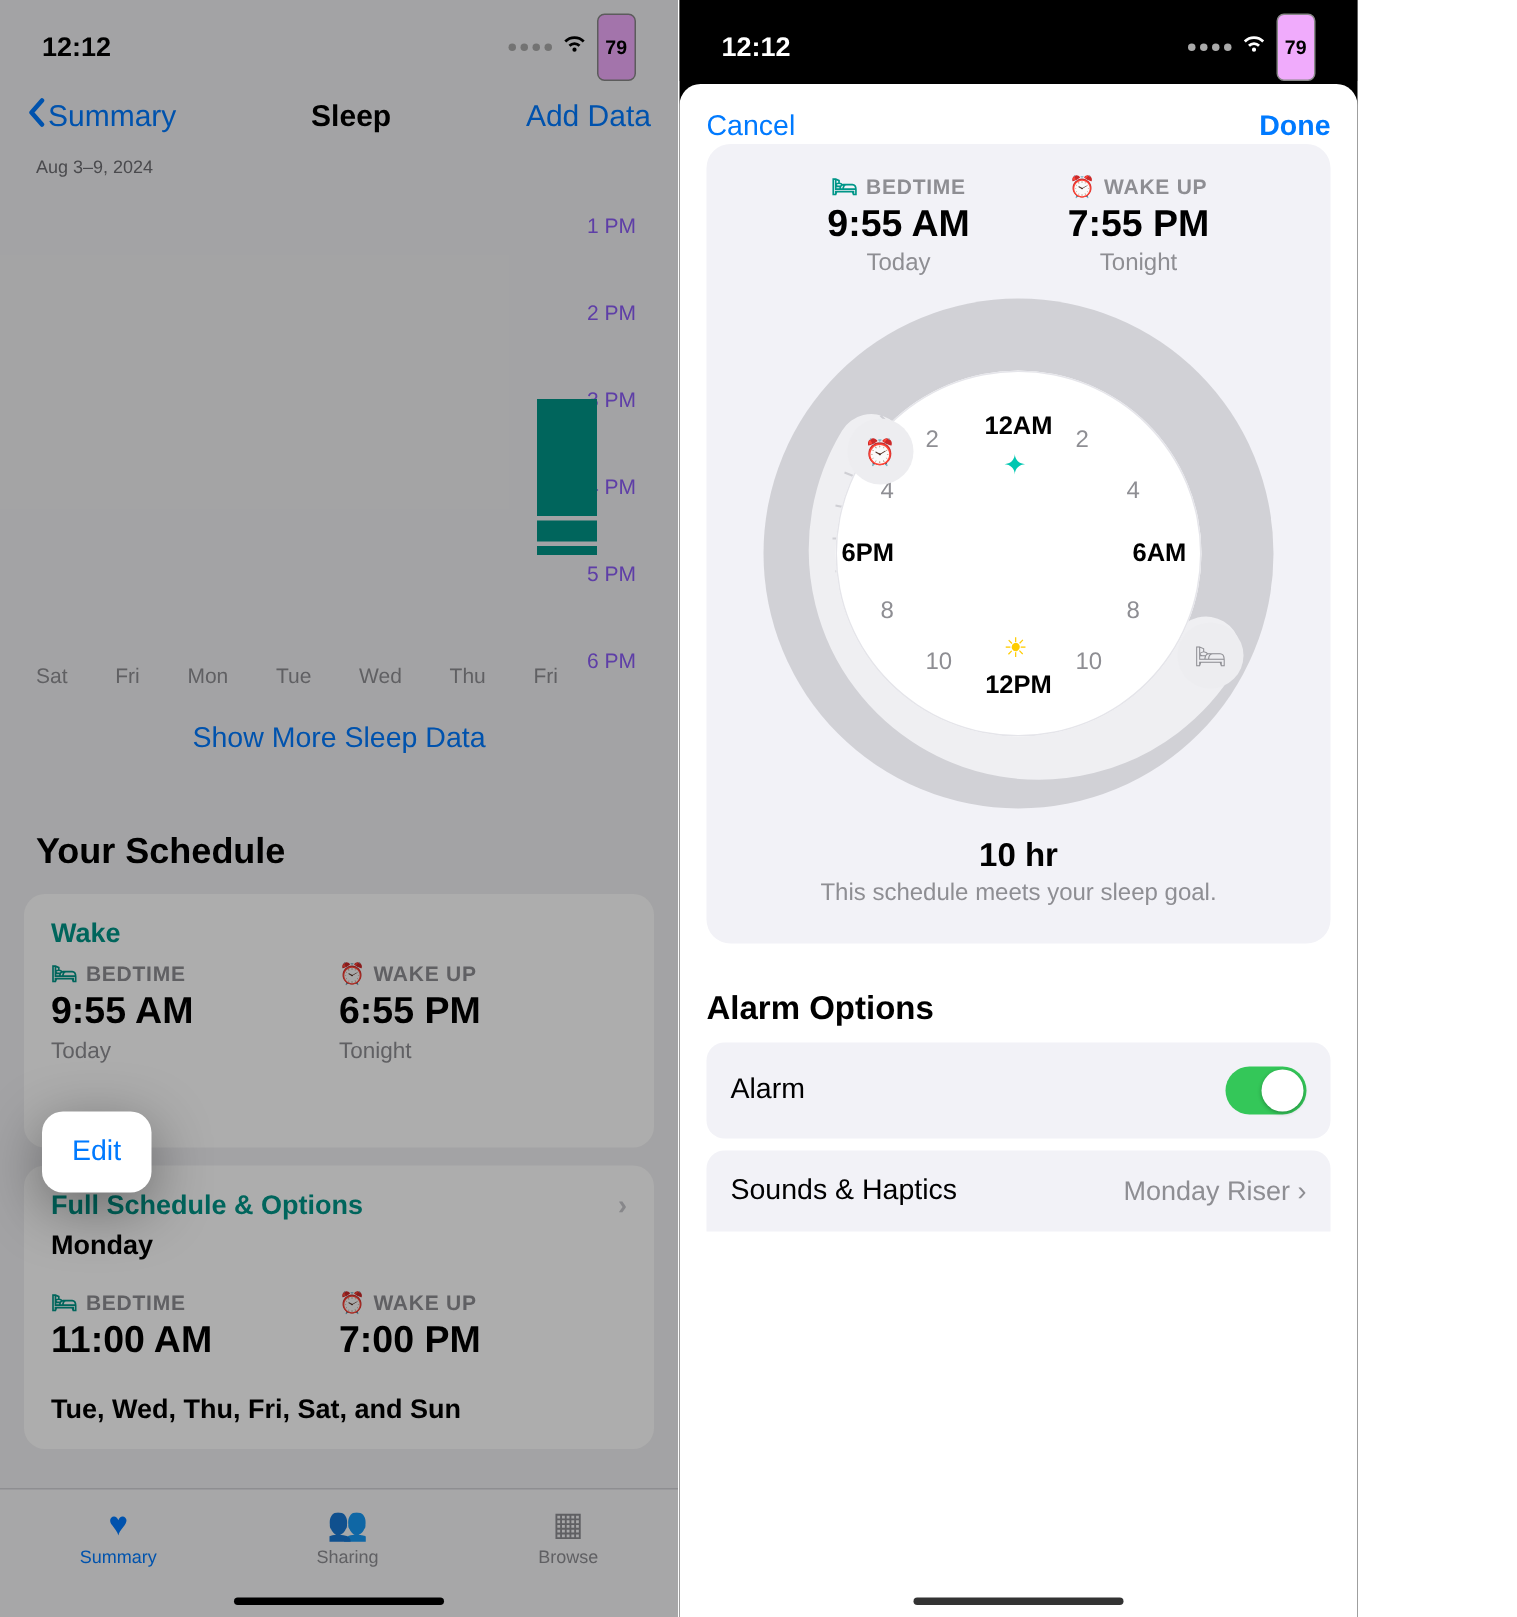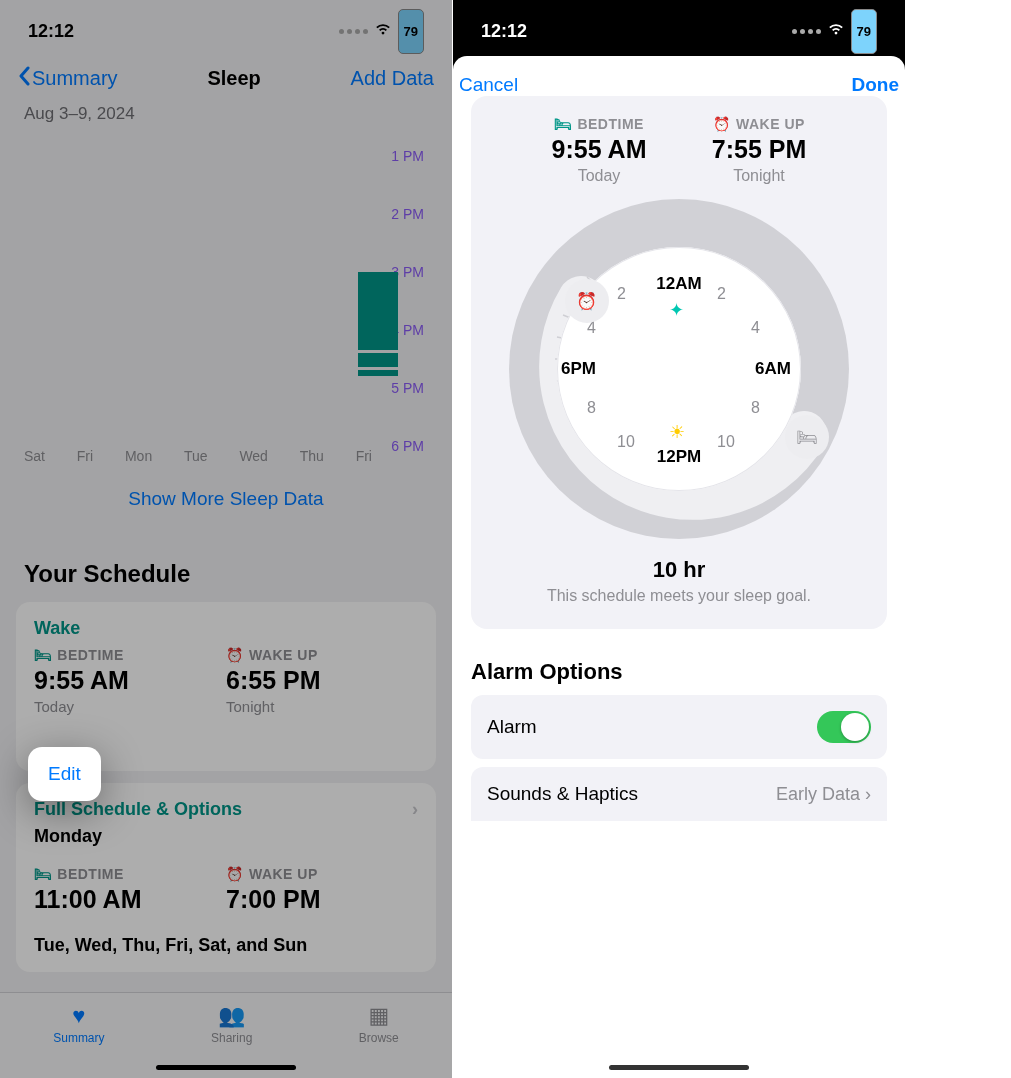--- a/index.html
+++ b/index.html
@@ -8,26 +8,26 @@
 .gap{width:1px;background:#fff}
 .left{background:#f1f1f3}
 .right{background:#000}
 .dim{position:absolute;inset:0;background:rgba(0,0,0,.32);z-index:10;pointer-events:none}
 .status{display:flex;justify-content:space-between;align-items:center;padding:14px 28px 6px;height:54px;font-size:18px;font-weight:600}
 .status.dark{color:#fff;background:#000}
 .right-icons{display:flex;align-items:center;gap:6px}
 .dots{display:flex;gap:3px}
 .dot{width:5px;height:5px;border-radius:50%;background:#aaa}
 .wifi{font-size:16px}
-.batt{background:#7dd3fc;border:1px solid #888;border-radius:5px;padding:14px 5px;font-size:13px;font-weight:700;color:#000}
+.batt{background:#f0abfc;border:1px solid #888;border-radius:5px;padding:14px 5px;font-size:13px;font-weight:700;color:#000}
 .nav{display:flex;justify-content:space-between;align-items:center;padding:8px 18px;height:48px}
 .nav .l{display:flex;align-items:center;color:#007aff;font-size:20px;gap:2px}
 .nav .c{font-size:20px;font-weight:700}
 .nav .r{color:#007aff;font-size:20px}
-.dater{color:#6e6e73;font-size:17px;margin:2px 0 0 24px}
+.dater{color:#6e6e73;font-size:12px;margin:2px 0 0 24px}
 .chart{position:relative;height:330px;margin:10px 0 0 0}
 .ax{position:absolute;right:28px;color:#8b5cf6;font-size:14px}
 .days{position:absolute;bottom:0;left:24px;right:80px;display:flex;justify-content:space-between;color:#8e8e93;font-size:14px}
 .bars{position:absolute;left:358px;top:138px;width:40px}
 .bar{background:#009688;margin-bottom:3px;width:40px}
 .more{text-align:center;color:#007aff;font-size:19px;padding:24px 0}
 .sec-h{font-size:24px;font-weight:800;margin:26px 0 14px 24px}
 .card{background:#fff;border-radius:14px;margin:0 16px 12px;padding:16px 18px;position:relative}
 .nxt{color:#009688;font-size:18px;font-weight:700;margin-bottom:8px}
 .bw-row{display:flex}
@@ -43,21 +43,21 @@
 .day{font-size:18px;font-weight:700;margin-bottom:19px}
 .trunc{font-size:18px;font-weight:700;margin-top:18px;color:#000}
 .tabbar{position:absolute;bottom:0;left:0;right:0;height:86px;background:#f7f7f8;display:flex;justify-content:space-around;align-items:flex-start;padding-top:10px;border-top:1px solid #d1d1d6}
 .tab{display:flex;flex-direction:column;align-items:center;gap:2px;color:#8e8e93;font-size:12px}
 .tab.on{color:#007aff}
 .tab-ico{font-size:22px}
 .home-ind{position:absolute;bottom:8px;left:50%;transform:translateX(-50%);width:140px;height:5px;border-radius:3px;background:#000}
 .home-ind.w{background:#333}
 
 .sheet{position:absolute;top:56px;left:0;right:0;bottom:0;background:#fff;border-radius:14px 14px 0 0;overflow:hidden}
-.sheet-hd{display:flex;justify-content:space-between;padding:18px 6px 0;font-size:19px;color:#007aff}
+.sheet-hd{display:flex;justify-content:space-between;padding:18px 18px 0;font-size:19px;color:#007aff}
 .done{font-weight:600}
 .title{font-size:32px;font-weight:800;text-align:center;margin:36px 0 44px}
 .big-card{background:#f2f2f7;border-radius:16px;margin:0 18px 30px;padding:20px 18px 24px}
 .bw2{display:flex;justify-content:center;margin-bottom:12px}
 .bw2 .bw-col{text-align:center;flex:0 0 160px}
 .bw2 .lbl{justify-content:center;font-size:14px}
 .bw2 .tim{font-size:25px}
 .bw2 .sub{font-size:16px}
 .clock-wrap{position:relative;width:340px;height:340px;margin:14px auto 18px}
 .ring{position:absolute;inset:0;border-radius:50%;background:#d1d1d6}
@@ -295,17 +295,17 @@
    <div class="goal">This schedule meets your sleep goal.</div>
   </div>
 
   <div class="opt-h">Alarm Options</div>
   <div class="opt-row">
    <span>Alarm</span>
    <div class="sw"></div>
   </div>
   <div class="opt-row cut">
    <span>Sounds &amp; Haptics</span>
-   <span class="erl"><span>Early Data</span> <span>›</span></span>
+   <span class="erl"><span>Monday Riser</span> <span>›</span></span>
   </div>
  </div>
  <div class="home-ind w" style="z-index:5"></div>
 </div>
 
 </body></html>

